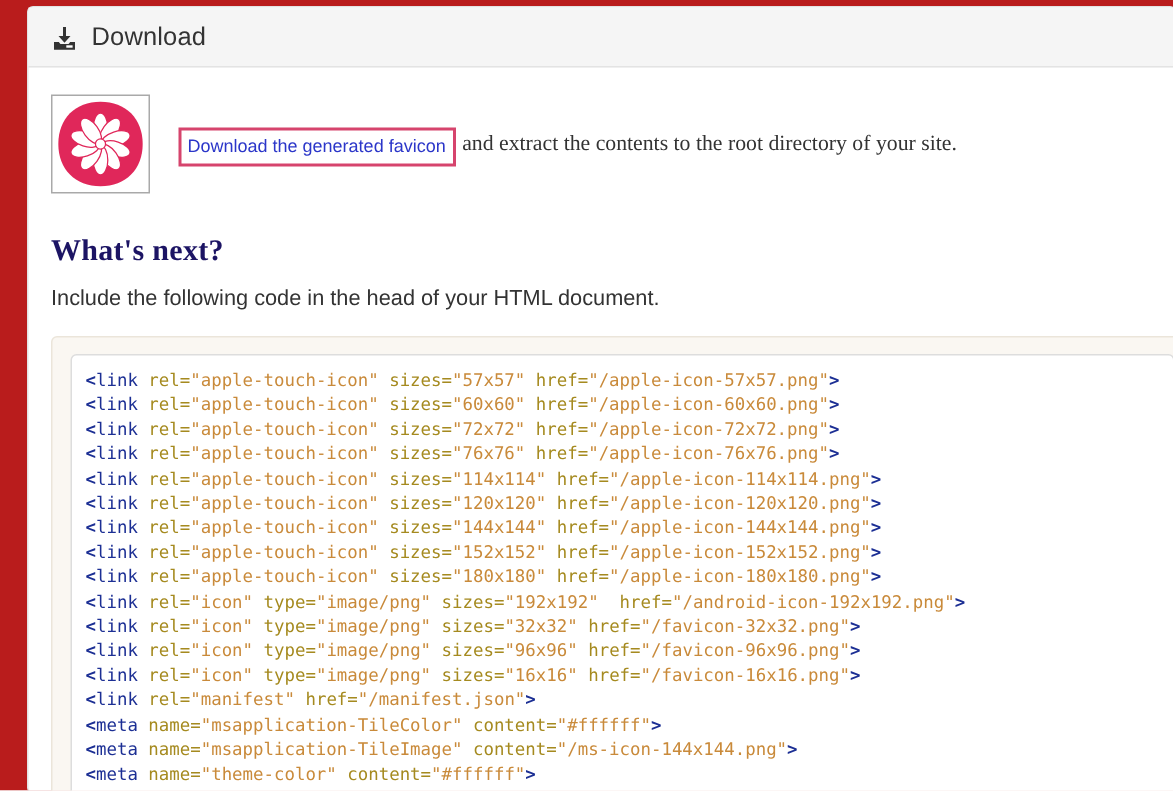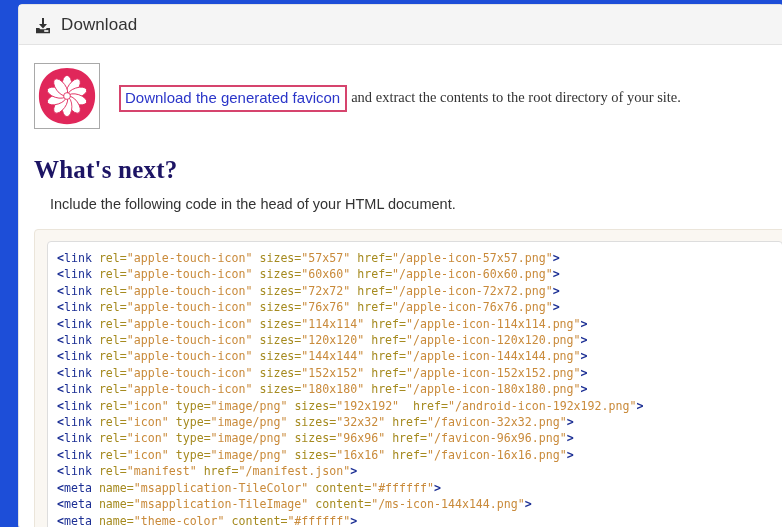--- a/index.html
+++ b/index.html
@@ -13,21 +13,21 @@
     font-family: "Liberation Sans", sans-serif;
     overflow: hidden;
     position: relative;
   }
 
   
   .page {
     position: absolute;
     left: 0; top: 0;
     width: 782px; height: 527px;
-    background: #1d4ed8;
+    background: #b91c1c;
   }
 
   .panel {
     position: absolute;
     left: 18px;
     top: 4px;
     right: -2px;
     bottom: -2px;
     background: #ffffff;
     border: 1px solid #e3e3e3;
@@ -96,39 +96,39 @@
     border: 2px solid #d6446d;
     padding: 3px 5px 4px 4px;
     display: inline-block;
     line-height: 1;
     position: relative;
     top: 1px;
   }
   .hl-box a {
     color: #2b36c9;
     text-decoration: none;
-    font-size: 15px;
+    font-size: 12px;
   }
   .tail-text {
     margin-left: 4px;
     font-family: Liberation Serif, serif;
   }
 
   
   h2.whats-next {
     font-family: "Liberation Serif", serif;
     font-weight: bold;
-    font-size: 25px;
+    font-size: 20px;
     color: #1c1464;
     margin: 27px 0 0 0;
     letter-spacing: 0.2px;
   }
 
   p.include-line {
-    margin: 12px 0 0 16px;
+    margin: 12px 0 0 0;
     font-size: 14.5px;
     color: #333333;
   }
 
   
   .code-well {
     margin-top: 17px;
     margin-left: 0px;
     margin-right: -16px;
     background: #faf7f2;

